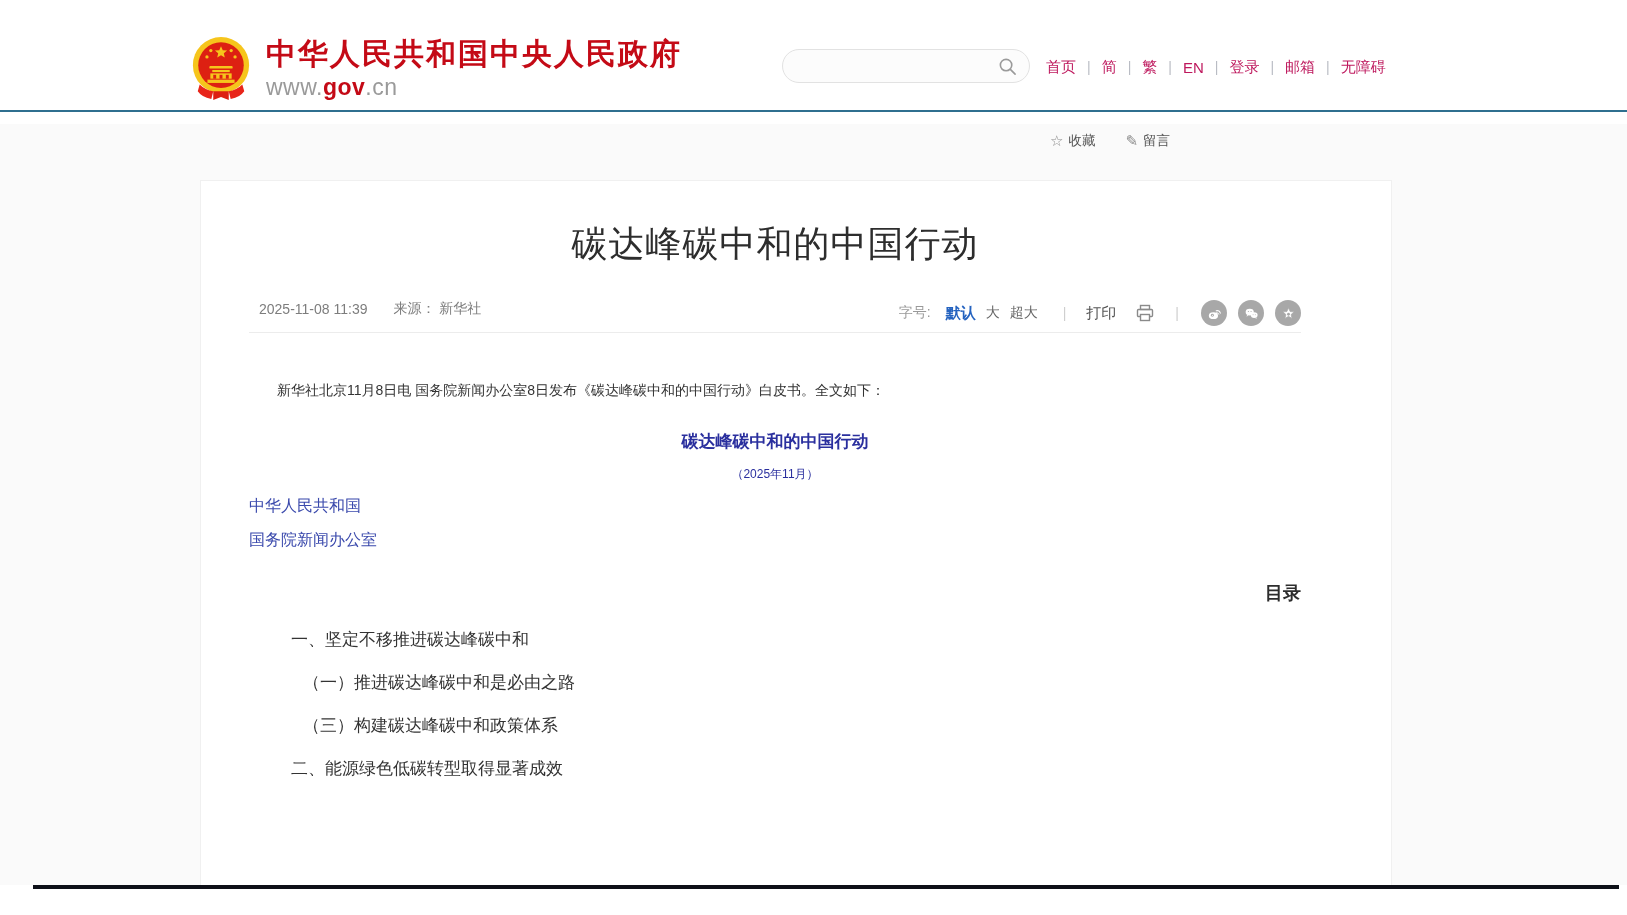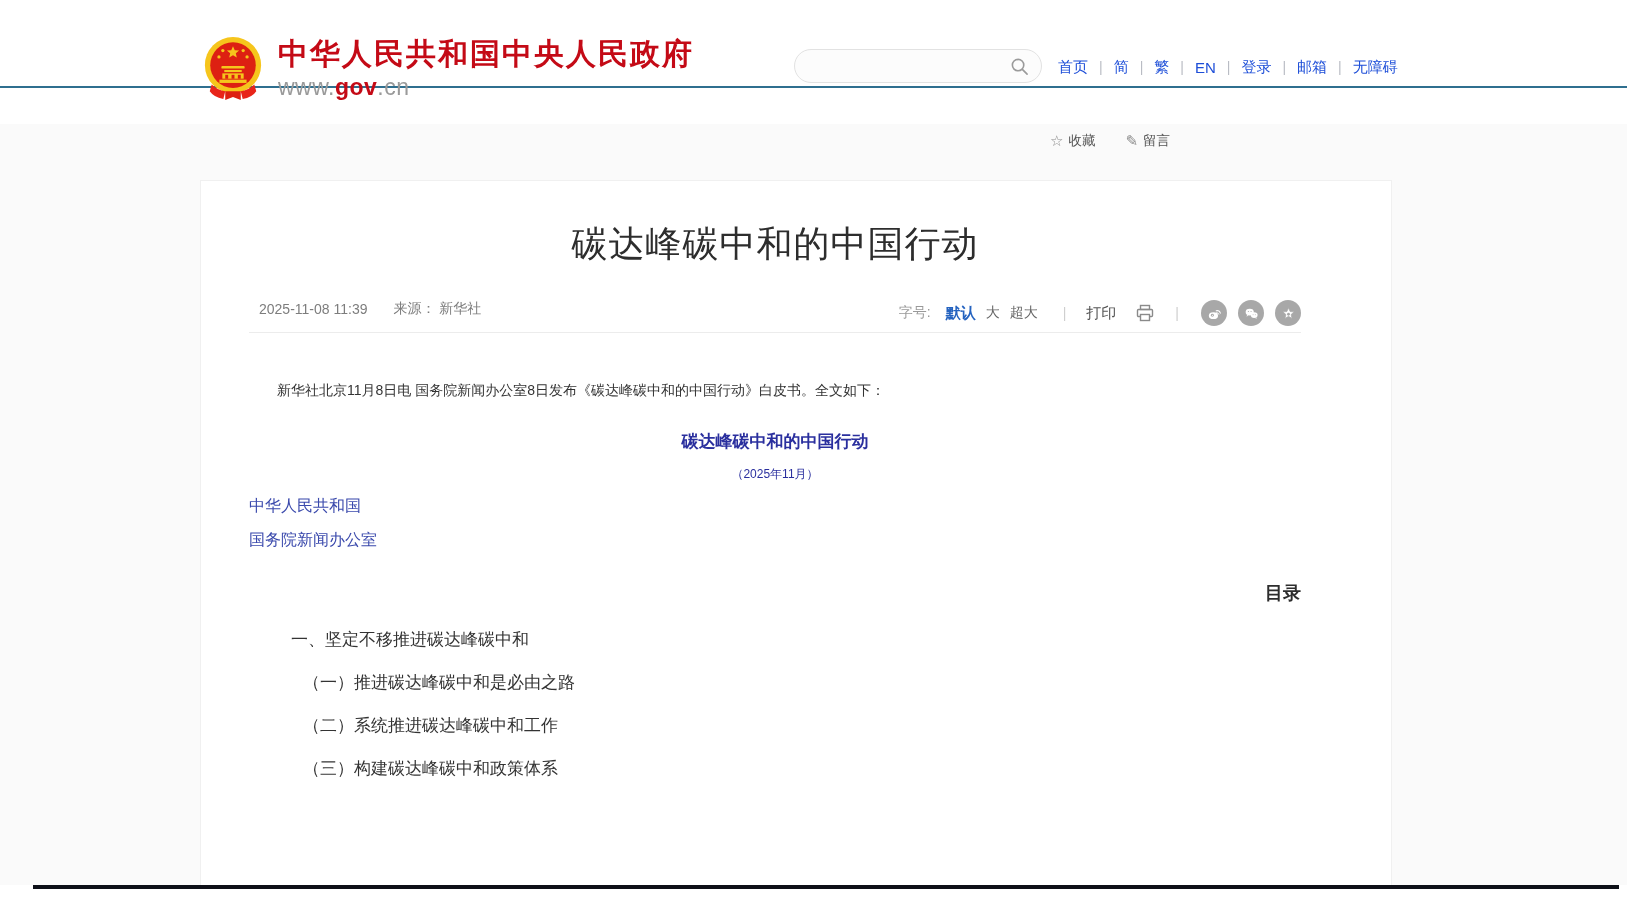--- a/index.html
+++ b/index.html
@@ -2,42 +2,42 @@
 <html><head>
 <meta charset="utf-8">
 <style>
   * { box-sizing: border-box; margin: 0; padding: 0; }
   html,body { width:1627px; height:915px; overflow:hidden; }
   body {
     font-family: "Liberation Sans", "DejaVu Sans", sans-serif;
     background:#ffffff; color:#333; position:relative;
   }
   
-  .top-header { position:relative; height:86px; background:#fff;margin-left:12px; }
+  .top-header { position:relative; height:110px; background:#fff; }
   .brand { position:absolute; left:190px; top:36px; display:flex; align-items:center; }
   .emblem { width:62px; height:66px; margin-right:14px; }
   .brand-text .site-title {
     color:#c40a16; font-size:30px; font-weight:bold; letter-spacing:2px; line-height:34px;
   }
   .brand-text .site-url { font-size:23px; color:#9a9a9a; margin-top:3px; letter-spacing:0.5px; }
   .brand-text .site-url .gov { color:#c40a16; font-weight:bold; }
   .search-box {
     position:absolute; left:782px; top:49px; width:248px; height:34px;
     background:#fcfcfc; border:1px solid #e2e2e2; border-radius:17px;
     display:flex; align-items:center; padding:0 12px 0 16px;
   }
   .search-box input {
     flex:1; border:none; outline:none; background:transparent; font-size:14px; color:#333;
   }
   .search-box svg { width:19px; height:19px; flex:none; cursor:pointer; }
   .top-nav {
     position:absolute; left:1046px; top:56px; height:22px;
     display:flex; align-items:center; font-size:15px; color:#333; white-space:nowrap;
   }
-  .top-nav .nav-item { cursor:pointer; color:#1d4ed8; }
+  .top-nav .nav-item { cursor:pointer; color:#be185d; }
   .top-nav .nav-sep { color:#b9bcc4; margin:0 11px; font-size:14px; }
   
   .teal-line { height:2px; background:#2f6f8f; }
   
   .page-bg {
     position:absolute; top:124px; left:0; right:0; bottom:30px;
     background:#fafafa; overflow:hidden;
   }
   .quick-actions {
     position:absolute; left:1050px; top:8px; display:flex; gap:30px;
@@ -218,20 +218,20 @@
       <p class="lead">新华社北京11月8日电 国务院新闻办公室8日发布《碳达峰碳中和的中国行动》白皮书。全文如下：</p>
 
       <div class="doc-title">碳达峰碳中和的中国行动</div>
       <div class="doc-date">（2025年11月）</div>
       <div class="doc-issuer">中华人民共和国</div>
       <div class="doc-issuer">国务院新闻办公室</div>
 
       <div class="toc-heading">目录</div>
       <div class="toc-item">一、坚定不移推进碳达峰碳中和</div>
       <div class="toc-item sub">（一）推进碳达峰碳中和是必由之路</div>
-      <div class="toc-item sub">（二）系统推进碳达峰碳中和工作</div>
       <div class="toc-item sub">（三）构建碳达峰碳中和政策体系</div>
+      <div class="toc-item">二、能源绿色低碳转型取得显著成效</div>
 
     </div>
   </div>
 </div>
 
 <div class="bottom-bar"></div>
 
 </body></html>

